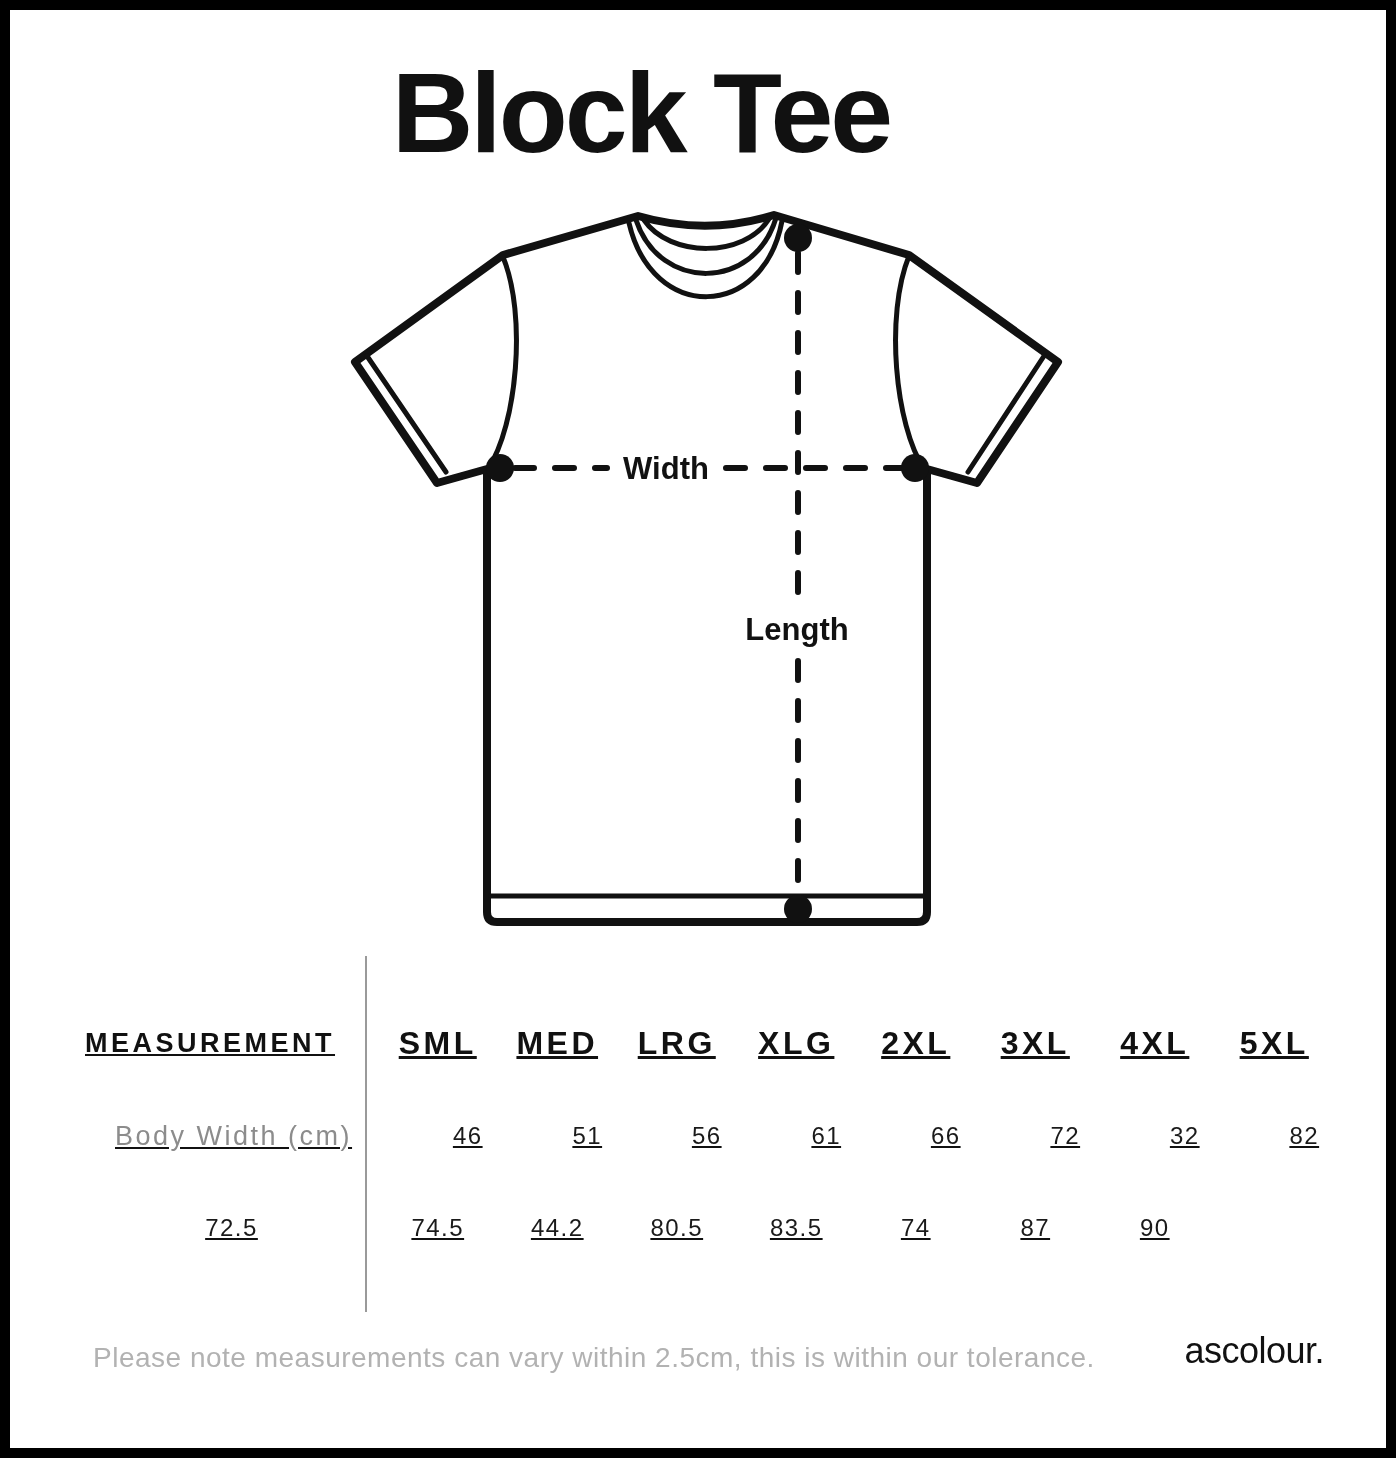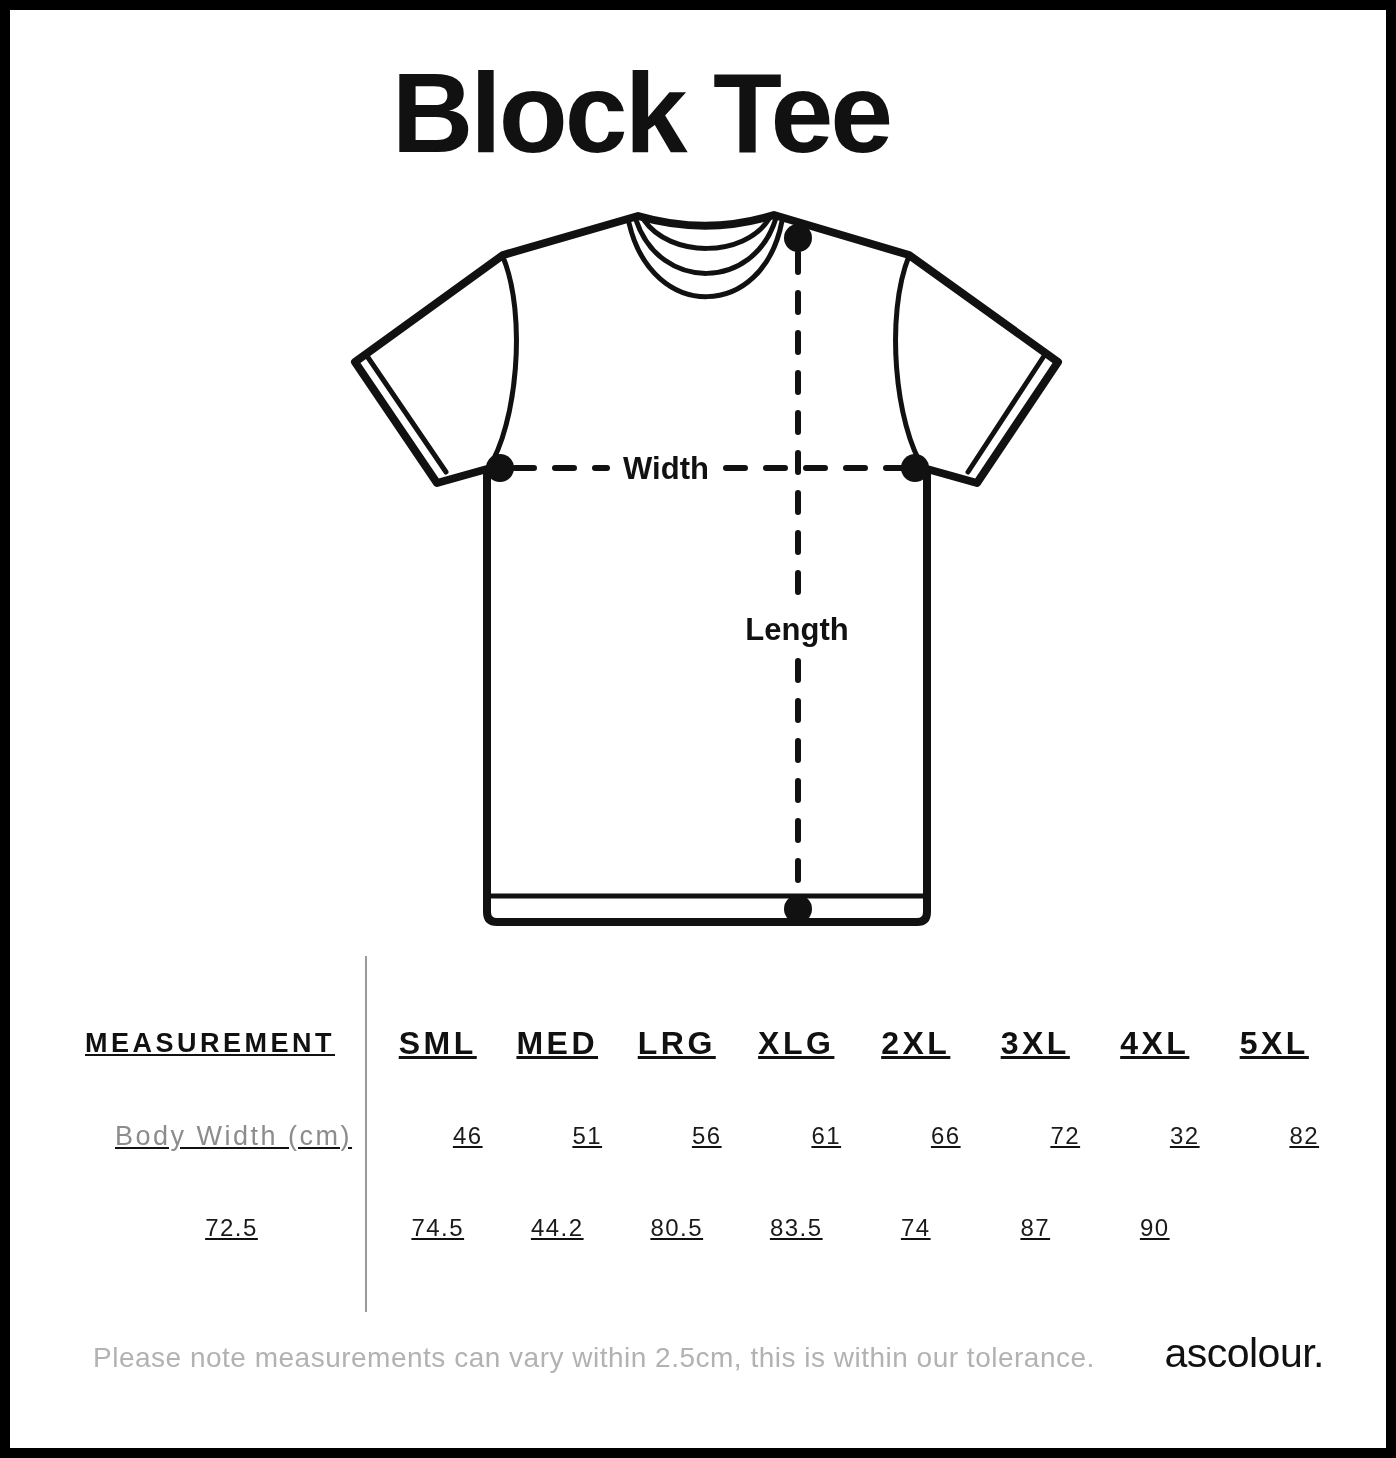--- a/index.html
+++ b/index.html
@@ -50,21 +50,21 @@
     position:absolute; left:355px; top:946px;
     width:2px; height:356px; background:#9a9a9a;
   }
   .note {
     position:absolute; left:83px; top:1332px;
     font-size:28px; letter-spacing:0.5px;
     color:#b2b2b2;
   }
   .brand {
     position:absolute; top:1320px; right:62px;
-    font-size:41px; letter-spacing:-0.5px; color:#111111;
+    font-size:36px; letter-spacing:-0.5px; color:#111111;
   }
 </style>
 </head>
 <body>
 
 <div class="page">
 
   <div class="title">Block Tee</div>
 
   <svg class="tee-svg" width="780" height="780" viewBox="310 170 780 780" fill="none" stroke="#111111" stroke-linejoin="round" stroke-linecap="round">

